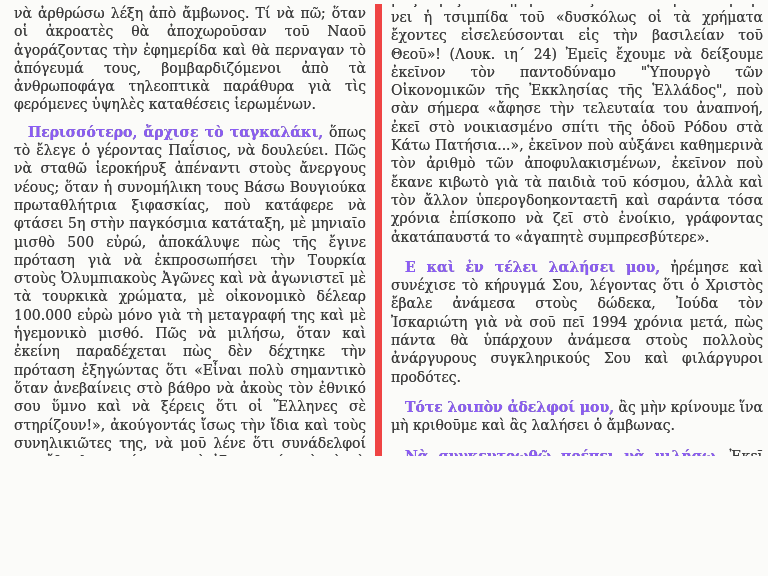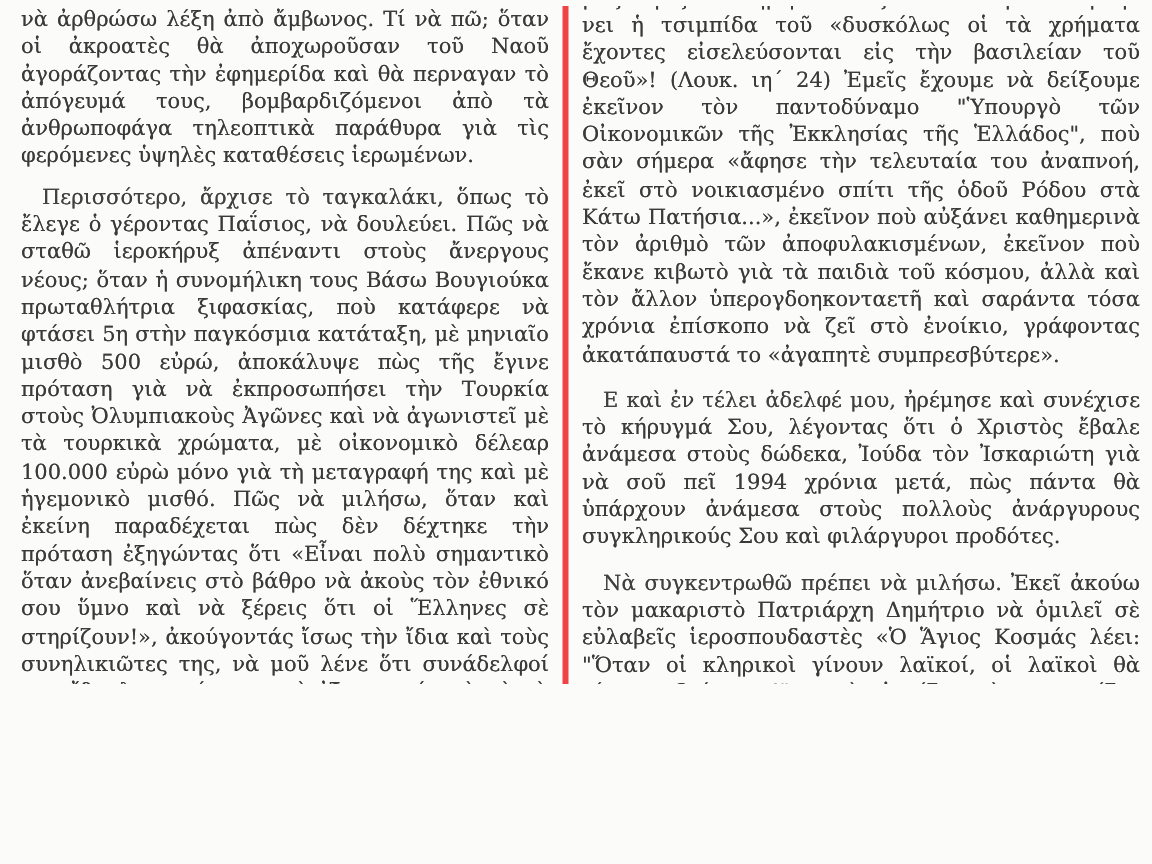--- a/index.html
+++ b/index.html
@@ -20,28 +20,28 @@
   .col {
     font-size: 14px;
     line-height: 18.3px;
     text-align: justify;
     text-shadow: 0 0 0.3px rgba(55,55,55,0.75);
   }
   .col-left  { width: 352px; flex: 0 0 352px; }
   .col-right {
     width: 372px; flex: 0 0 372px;
     margin-left: 9px;
-    border-left: 4px solid #ef4444;
+    border-left: 7px solid #ef4444;
     padding-left: 9px;
   }
   .para { margin: 0; }
   .para.indent { text-indent: 14px; }
   .col-left  .para + .para { margin-top: 9px; }
   .col-right .para + .para { margin-top: 12px; }
-  .lead { font-weight: normal; color: #404040; }
+  .lead { font-weight: bold; color: #8b5cf6; }
   .clip-top {
     height: 4px;
     overflow: hidden;
   }
   .clip-top .clipped-line {
     display: block;
     line-height: 18.3px;
     margin-top: -14.3px;
     white-space: nowrap;
   }
@@ -59,19 +59,20 @@
     <p class="para indent"><span class="lead">Τί νὰ πῶ σὰν ἀνάργυρους</span><span> στὰ παιδιὰ τοῦ Ἱεροῦ; ποὺ ἐνῶ ἀποχωροῦν μὲ ἰδιαίτερη συστολὴ καὶ νιώθουν καταϋποχρεωμένα, ὅταν ξεκινώντας γιὰ τὴν ἐπαρχεῖα νὰ σπουδάσουν τοὺς ἐγχειρίζει ὁ παπὰς λίγα χρήματα, σὰν μάθουν πὼς τὸ παιδὶ ποὺ μεγάλωσε στὰ ὀρφανοτροφεῖα καὶ στὰ ἱδρύματα τῆς Ἐκκλησίας μας</span></p>
   </div>
 
   <div class="col col-right">
     <div class="clip-top">
         <span class="clipped-line">μᾶς θυμίζει καθημερινὰ πὼς ὅλο καὶ περισσότερο μᾶς ζυγώ-</span>
       </div>
 
     <p class="para" style="margin-top:0">νει ἡ τσιμπίδα τοῦ «δυσκόλως οἱ τὰ χρήματα ἔχοντες εἰσελεύσονται εἰς τὴν βασιλείαν τοῦ Θεοῦ»! (Λουκ. ιη´ 24) Ἐμεῖς ἔχουμε νὰ δείξουμε ἐκεῖνον τὸν παντοδύναμο "Ὑπουργὸ τῶν Οἰκονομικῶν τῆς Ἐκκλησίας τῆς Ἑλλάδος", ποὺ σὰν σήμερα «ἄφησε τὴν τελευταία του ἀναπνοή, ἐκεῖ στὸ νοικιασμένο σπίτι τῆς ὁδοῦ Ρόδου στὰ Κάτω Πατήσια...», ἐκεῖνον ποὺ αὐξάνει καθημερινὰ τὸν ἀριθμὸ τῶν ἀποφυλακισμένων, ἐκεῖνον ποὺ ἔκανε κιβωτὸ γιὰ τὰ παιδιὰ τοῦ κόσμου, ἀλλὰ καὶ τὸν ἄλλον ὑπερογδοηκονταετῆ καὶ σαράντα τόσα χρόνια ἐπίσκοπο νὰ ζεῖ στὸ ἐνοίκιο, γράφοντας ἀκατάπαυστά το «ἀγαπητὲ συμπρεσβύτερε».</p>
 
-    <p class="para indent"><span class="lead">Ε καὶ ἐν τέλει ἀδελφέ μου,</span><span> ἠρέμησε καὶ συνέχισε τὸ κήρυγμά Σου, λέγοντας ὅτι ὁ Χριστὸς ἔβαλε ἀνάμεσα στοὺς δώδεκα, Ἰούδα τὸν Ἰσκαριώτη γιὰ νὰ σοῦ πεῖ 1994 χρόνια μετά, πὼς πάντα θὰ ὑπάρχουν ἀνάμεσα στοὺς πολλοὺς ἀνάργυρους συγκληρικούς Σου καὶ φιλάργυροι προδότες.</span></p>
+    <p class="para indent"><span class="lead">Ε καὶ ἐν τέλει λαλήσει μου,</span><span> ἠρέμησε καὶ συνέχισε τὸ κήρυγμά Σου, λέγοντας ὅτι ὁ Χριστὸς ἔβαλε ἀνάμεσα στοὺς δώδεκα, Ἰούδα τὸν Ἰσκαριώτη γιὰ νὰ σοῦ πεῖ 1994 χρόνια μετά, πὼς πάντα θὰ ὑπάρχουν ἀνάμεσα στοὺς πολλοὺς ἀνάργυρους συγκληρικούς Σου καὶ φιλάργυροι προδότες.</span></p>
 
+    <p class="para indent"><span class="lead">Τότε λοιπὸν ἀδελφοί μου,</span><span> ἂς μὴν κρίνουμε ἵνα μὴ κριθοῦμε καὶ ἂς λαλήσει ὁ ἄμβωνας.</span></p>
 
     <p class="para indent"><span class="lead">Νὰ συγκεντρωθῶ πρέπει νὰ μιλήσω.</span><span> Ἐκεῖ ἀκούω τὸν μακαριστὸ Πατριάρχη Δημήτριο νὰ ὁμιλεῖ σὲ εὐλαβεῖς ἱεροσπουδαστὲς «Ὁ Ἅγιος Κοσμάς λέει: "Ὅταν οἱ κληρικοὶ γίνουν λαϊκοί, οἱ λαϊκοὶ θὰ γίνουν δαίμονες!"» καὶ ἀρχίζω νὰ κοκκινίζω. Γίναμε οἱ κληρικοί, λαϊκοί; Μπερδευτήκαμε ἀνάμεσα στὸν Χριστὸ καὶ τὸν χρυσό; Γίναμε ἀπὸ ἀκτήμονες καὶ μονοχίτωνες, τοκιστὲς καὶ τραπεζίτες; Ἦρθε ἡ ὥρα ποὺ θὰ μάς κυνηγοῦν οἱ λαϊκοί, ἀπαιτώντας ἀπὸ ἐμᾶς λόγο καὶ ἔργα. Πῶς νὰ μιλήσω λοιπόν;</span></p>
   </div>
 
 </div>
 
 </body></html>

